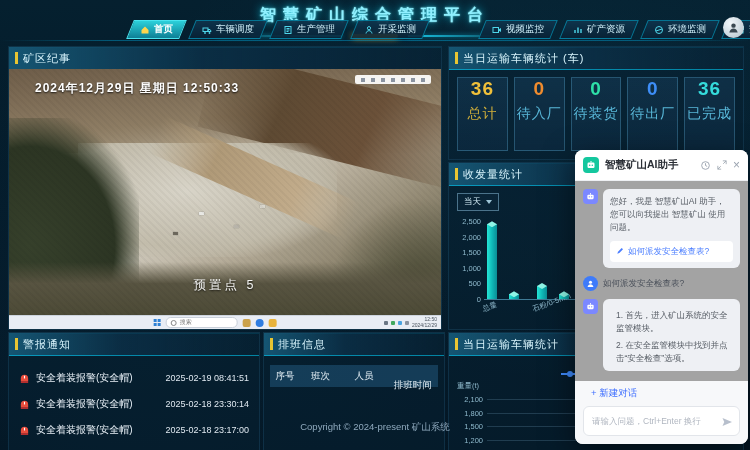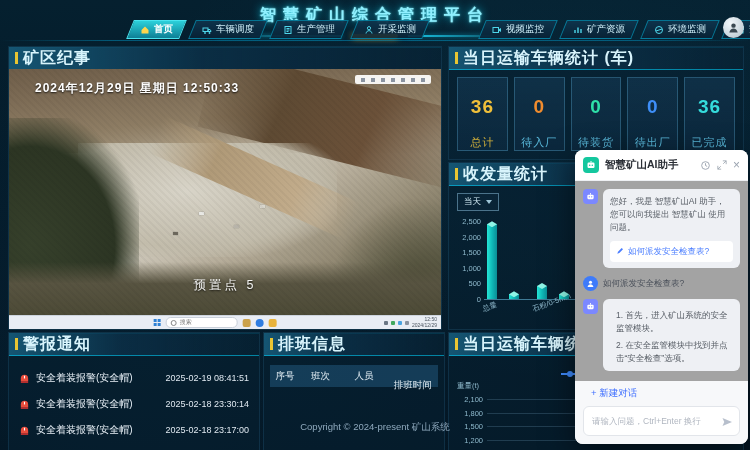--- a/index.html
+++ b/index.html
@@ -29,21 +29,21 @@
   .tab.active .tab-in{color:#fff;font-weight:bold;}
   .avatar{position:absolute;right:6px;top:17px;width:21px;height:21px;border-radius:50%;
     background:radial-gradient(circle at 35% 30%,#f2f6f9,#c6d2da 70%,#9fb0bc);display:flex;align-items:center;justify-content:center;cursor:pointer;}
   
   .panel{position:absolute;background:rgba(8,32,50,.55);border:1px solid rgba(50,120,160,.22);
     box-shadow:inset 0 1px 0 rgba(0,180,220,.18);}
   .p-head{position:relative;height:22px;display:flex;align-items:center;padding-left:14px;
     background:linear-gradient(90deg,rgba(22,88,118,.95) 0%,rgba(14,56,84,.55) 45%,rgba(10,40,62,.15) 100%);
     border-bottom:1px solid rgba(0,200,240,.6);}
   .p-head::before{content:"";position:absolute;left:6px;top:5px;width:3px;height:12px;background:#e8c532;}
-  .p-title{font-size:16px;font-weight:bold;color:#d8f4fc;letter-spacing:1px;white-space:nowrap;}
+  .p-title{font-size:11px;font-weight:normal;color:#d8f4fc;letter-spacing:1px;white-space:nowrap;}
   
   .v-wrap{position:absolute;left:0;right:0;top:22px;bottom:0;overflow:hidden;background:#8d8672;}
   .v-scene{position:absolute;left:0;right:0;top:0;bottom:13px;overflow:hidden;
     background:linear-gradient(145deg,#7a6a55 0%,#93846c 12%,#b3a890 24%,#c6bfae 38%,#ccc6b8 50%,#b6ad9a 62%,#938a74 76%,#6e6a56 90%,#5a5a48 100%);}
   .v-rock-top{position:absolute;left:0;top:0;width:100%;height:34%;background:linear-gradient(175deg,#6e5d49,#8d7c63 55%,rgba(141,124,99,0));}
   .v-gully{position:absolute;right:-30px;top:5%;width:62%;height:32%;transform:rotate(14deg);
     background:linear-gradient(100deg,rgba(94,74,51,0),#5e4a33 30%,#6b5139 62%,rgba(94,74,51,0));}
   .v-pit{position:absolute;left:16%;top:30%;width:60%;height:46%;
     background:radial-gradient(ellipse at 42% 42%,#d8d4c8,#c2bcab 60%,rgba(194,188,171,0) 78%);}
   .v-road{position:absolute;left:32%;top:36%;width:50%;height:16%;transform:rotate(24deg);
@@ -69,23 +69,23 @@
   .tb-search{display:flex;align-items:center;gap:3px;width:62px;height:9px;background:#fff;border:1px solid #c9d0da;border-radius:5px;padding:0 4px;font-size:6px;color:#777;}
   .tb-search .mag{width:4px;height:4px;border:1px solid #888;border-radius:50%;position:relative;}
   .tb-ic{width:8px;height:8px;border-radius:2px;}
   .tb-tray{position:absolute;right:4px;top:1px;display:flex;align-items:center;gap:3px;}
   .tb-tray .dot{width:4px;height:4px;border-radius:1px;}
   .tb-clock{font-size:5px;line-height:5.5px;color:#4a5460;text-align:right;}
   
   .cards{position:absolute;left:8px;right:8px;top:30px;bottom:8px;display:flex;gap:6px;}
   .stat-card{flex:1;border:1px solid rgba(90,170,210,.35);
     background:linear-gradient(180deg,rgba(40,90,130,.25),rgba(15,45,70,.5));
-    display:flex;flex-direction:column;align-items:center;justify-content:flex-end;gap:17px;}
+    display:flex;flex-direction:column;align-items:center;justify-content:flex-start;gap:5px;}
   .stat-card .num{font-size:19px;font-weight:bold;letter-spacing:1px;}
-  .stat-card .lbl{font-size:11px;letter-spacing:1px;}
+  .stat-card .lbl{font-size:14px;letter-spacing:1px;}
   
   .sr-filter{position:absolute;left:8px;top:30px;display:inline-flex;align-items:center;gap:5px;
     border:1px solid rgba(130,180,210,.55);padding:2px 6px;font-size:8.5px;color:#cfe8f2;cursor:pointer;background:rgba(12,40,60,.5);}
   .sr-filter .chev{width:0;height:0;border-left:3px solid transparent;border-right:3px solid transparent;border-top:4px solid #9fc6d8;}
   #sr-chart{position:absolute;left:8px;right:6px;top:48px;height:110px;}
   .sr-ytick{position:absolute;left:0;width:24px;text-align:right;font-size:7.5px;color:#8fb9cc;}
   .sr-axis{position:absolute;left:27px;right:4px;top:88px;height:1px;background:#3f7b96;}
   .bar3d{position:absolute;bottom:22px;width:10px;background:linear-gradient(90deg,#24e6d6,#0fb5b5 55%,#0a8d95);}
   .bar3d::before{content:"";position:absolute;top:-3px;left:0;width:10px;height:6px;background:#8ff5e6;
     clip-path:polygon(50% 0,100% 50%,50% 100%,0 50%);}

